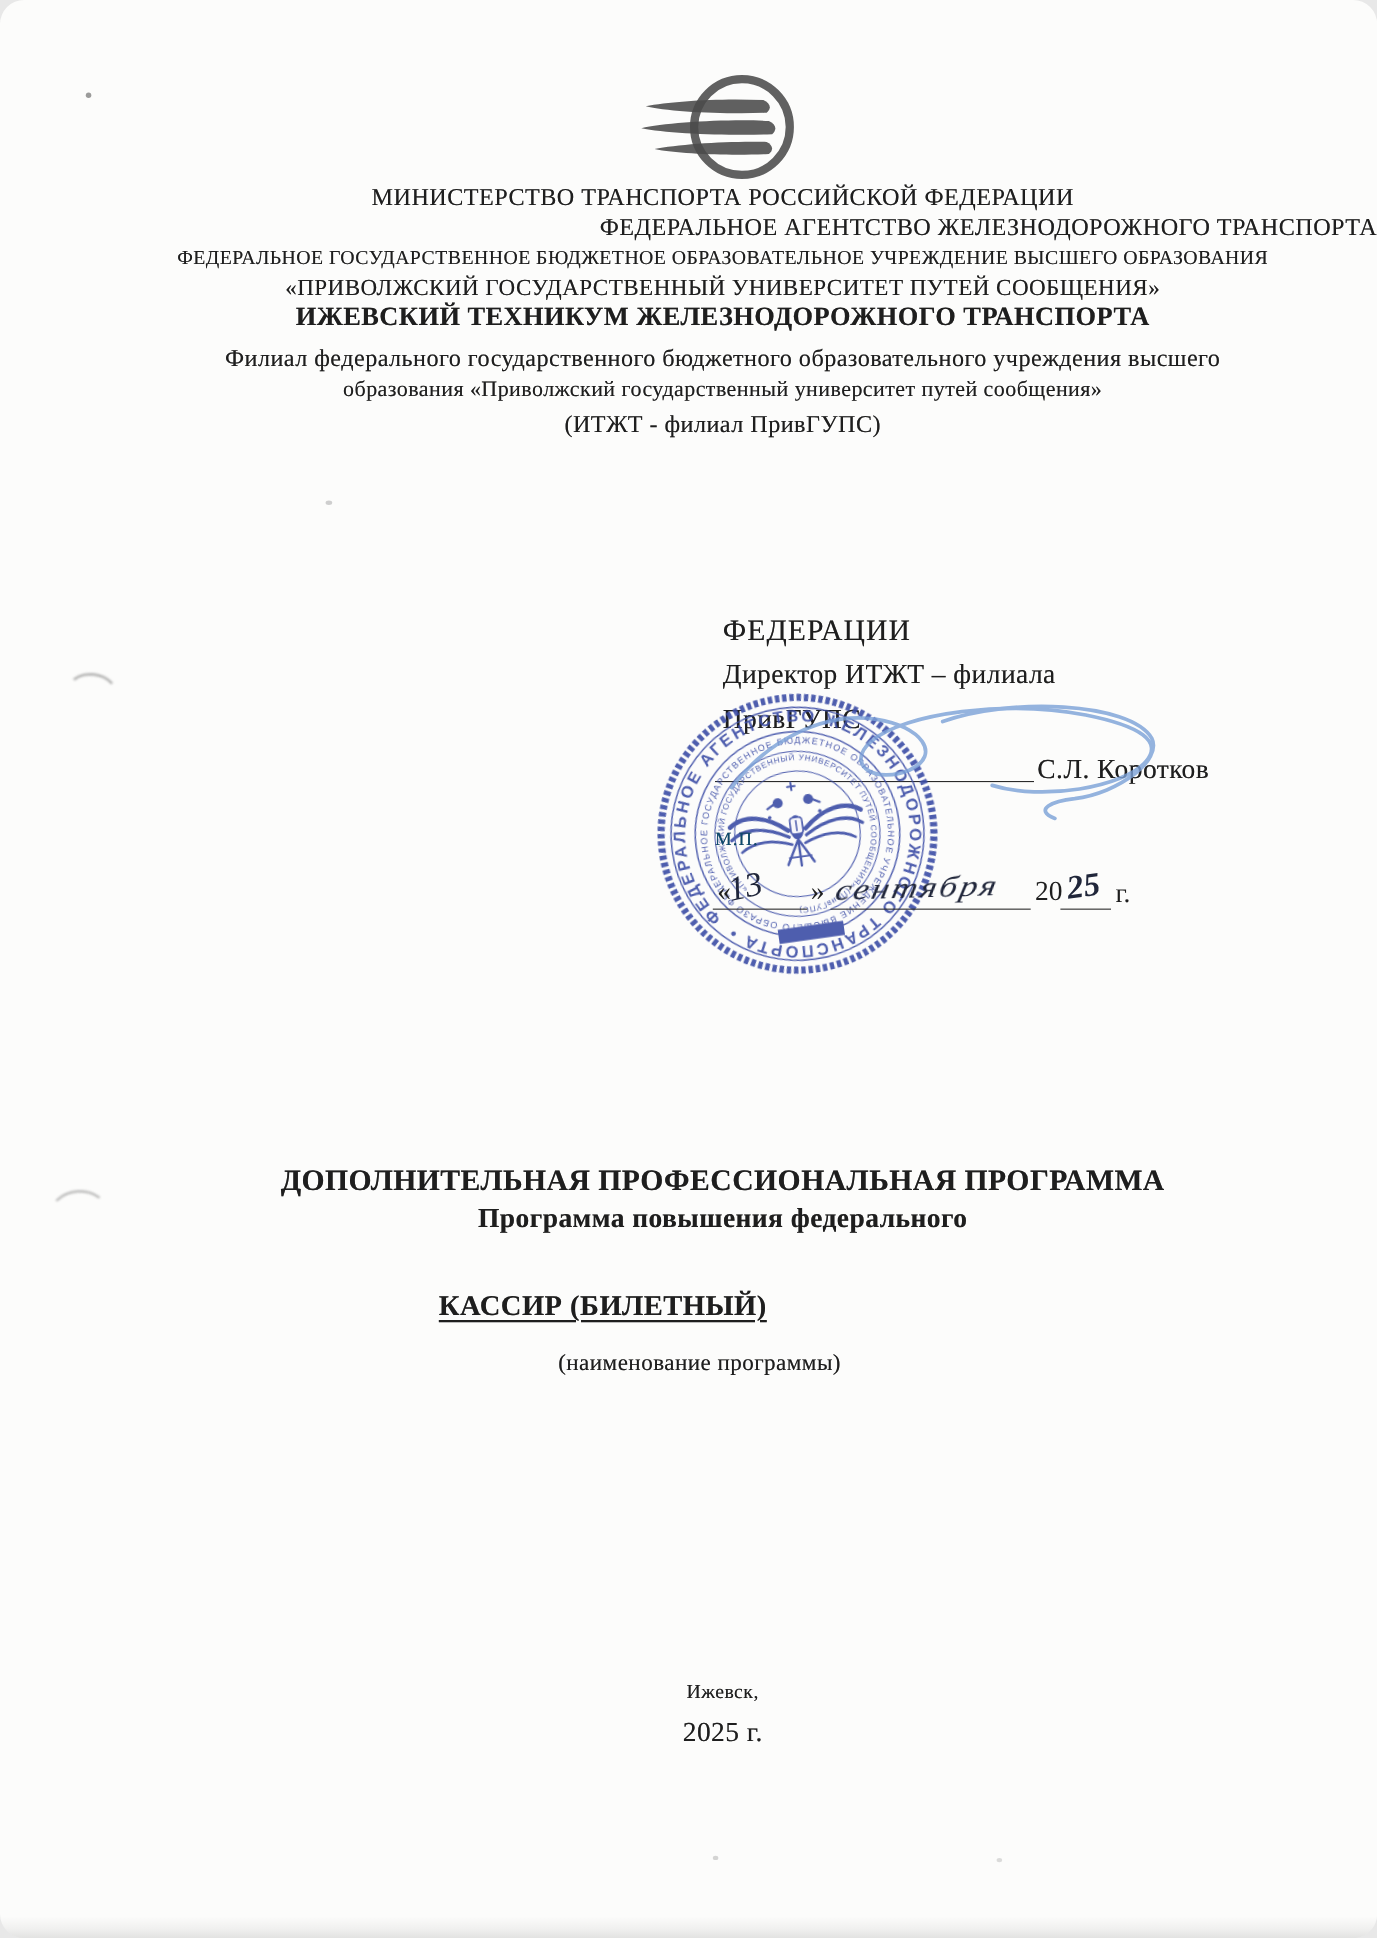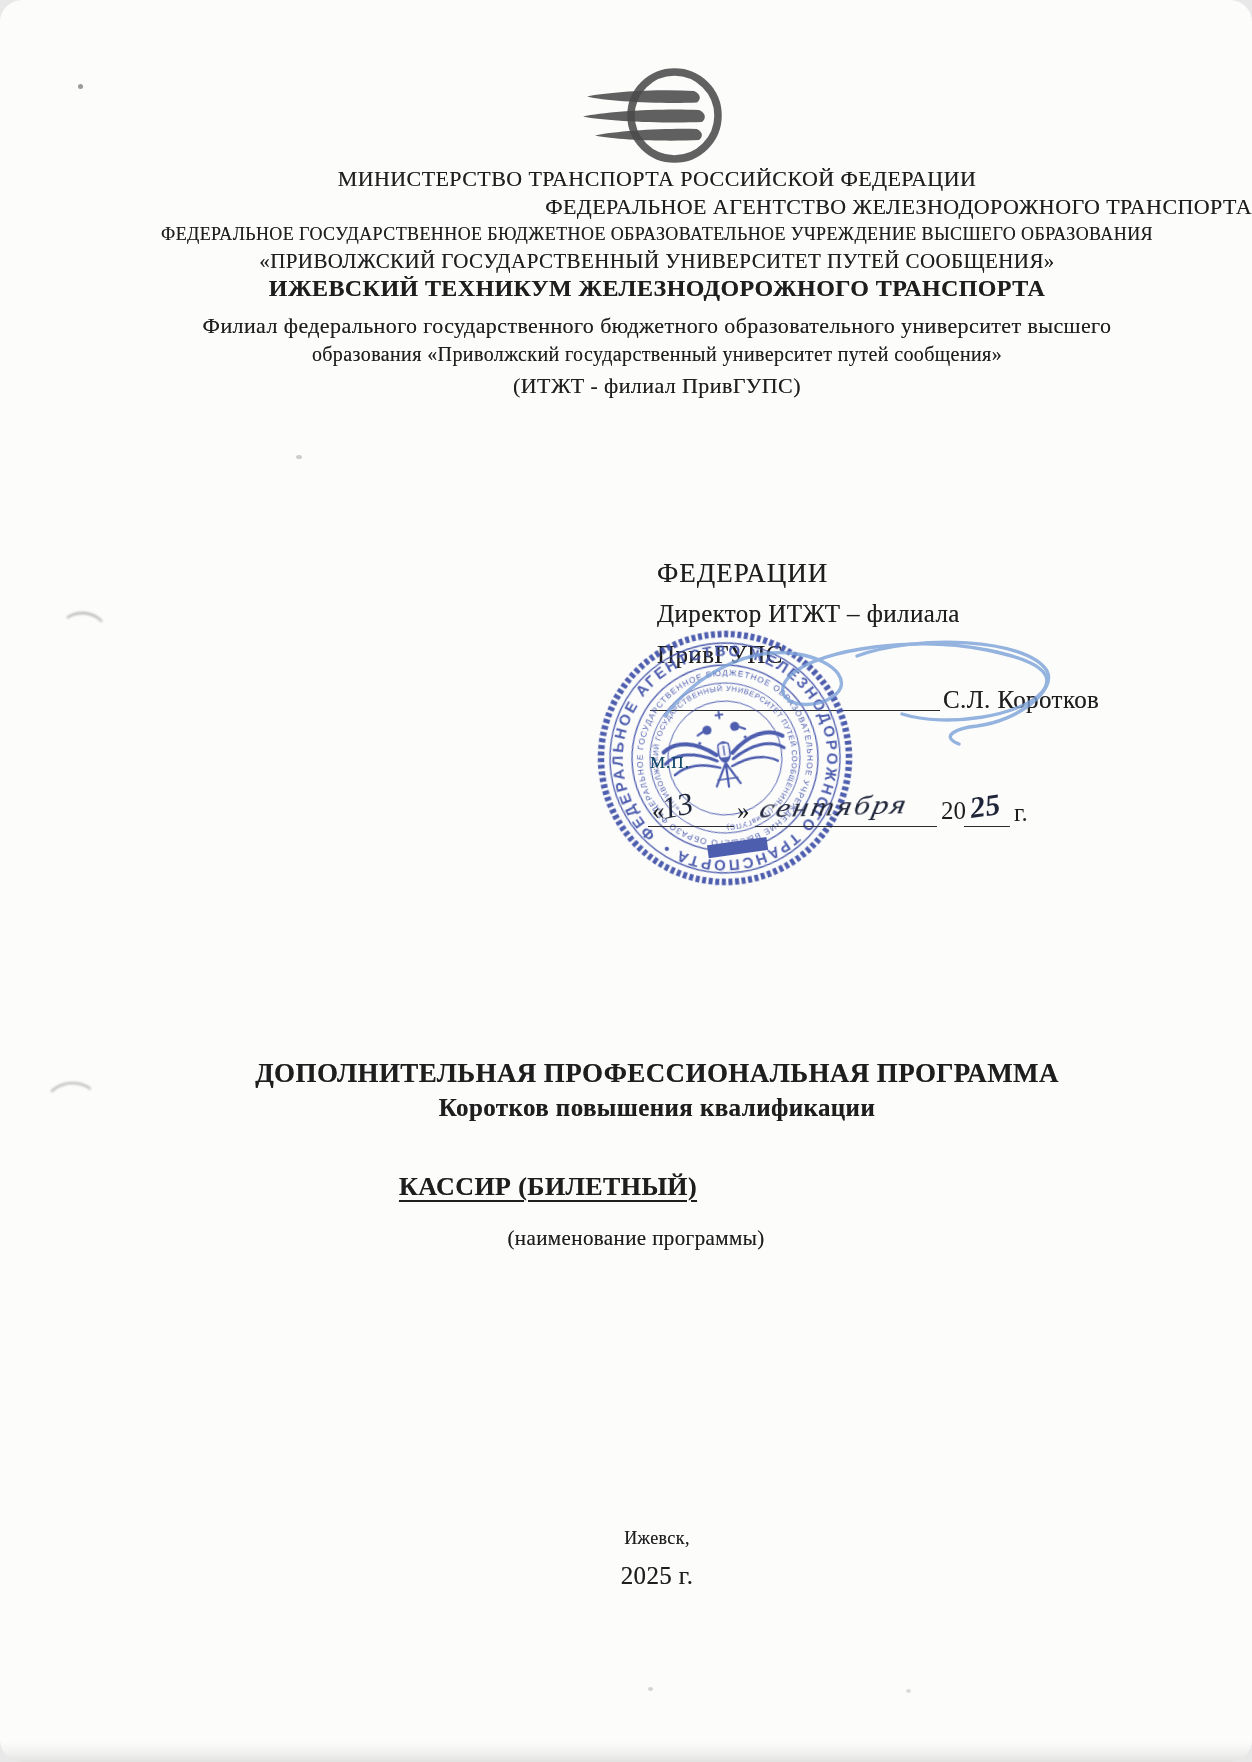--- a/index.html
+++ b/index.html
@@ -95,21 +95,21 @@
       <path d="M121,65 C88,64 40,67 19,71.5 C42,76.5 94,77.5 123,76 C128,72 126,67.5 121,65 Z"></path>
     </g>
   </svg>
 
   <div>
     <div class="centered scan-text hl1">МИНИСТЕРСТВО ТРАНСПОРТА РОССИЙСКОЙ ФЕДЕРАЦИИ</div>
     <div class="centered scan-text hl2">ФЕДЕРАЛЬНОЕ АГЕНТСТВО ЖЕЛЕЗНОДОРОЖНОГО ТРАНСПОРТА</div>
     <div class="centered scan-text hl3">ФЕДЕРАЛЬНОЕ ГОСУДАРСТВЕННОЕ БЮДЖЕТНОЕ ОБРАЗОВАТЕЛЬНОЕ УЧРЕЖДЕНИЕ ВЫСШЕГО ОБРАЗОВАНИЯ</div>
     <div class="centered scan-text hl4">«ПРИВОЛЖСКИЙ ГОСУДАРСТВЕННЫЙ УНИВЕРСИТЕТ ПУТЕЙ СООБЩЕНИЯ»</div>
     <div class="centered scan-text hl5">ИЖЕВСКИЙ ТЕХНИКУМ ЖЕЛЕЗНОДОРОЖНОГО ТРАНСПОРТА</div>
-    <div class="centered scan-text hl6a">Филиал федерального государственного бюджетного образовательного университет высшего</div>
+    <div class="centered scan-text hl6a">Филиал федерального государственного бюджетного образовательного учреждения высшего</div>
     <div class="centered scan-text hl6b">образования «Приволжский государственный университет путей сообщения»</div>
     <div class="centered scan-text hl7">(ИТЖТ - филиал ПривГУПС)</div>
   </div>
 
   <div>
     <div class="abs scan-text approve">ФЕДЕРАЦИИ</div>
     <div class="abs scan-text director">Директор ИТЖТ – филиала</div>
     <div class="abs scan-text orgshort">ПривГУПС</div>
     <div class="abs sig-line"></div>
     <div class="abs scan-text signer">С.Л. Коротков</div>
@@ -177,21 +177,21 @@
 
   <svg class="abs flourish" viewBox="0 0 410 150">
     <g stroke="#7ba1d8" stroke-width="3.4" fill="none" stroke-linecap="round">
       <path d="M 10,104 C 40,64 92,34 142,42 C 182,48 202,74 172,88 C 142,101 112,84 137,62 C 167,36 262,24 332,38 C 382,48 402,62 387,80 C 367,104 292,116 247,102"></path>
       <path d="M 202,44 C 262,22 372,26 392,59 C 402,79 362,109 322,114 C 302,116 284,124 304,132"></path>
     </g>
   </svg>
 
   <div>
     <div class="centered scan-text title1">ДОПОЛНИТЕЛЬНАЯ ПРОФЕССИОНАЛЬНАЯ ПРОГРАММА</div>
-    <div class="centered scan-text title2">Коротков повышения квалификации</div>
+    <div class="centered scan-text title2">Программа повышения федерального</div>
     <div class="center-name scan-text pname">КАССИР (БИЛЕТНЫЙ)</div>
     <div class="center-caption scan-text pcaption">(наименование программы)</div>
   </div>
 
   <div>
     <div class="centered scan-text fcity">Ижевск,</div>
     <div class="centered scan-text fyear">2025 г.</div>
   </div>
 
   <div class="arc arc1"></div>

